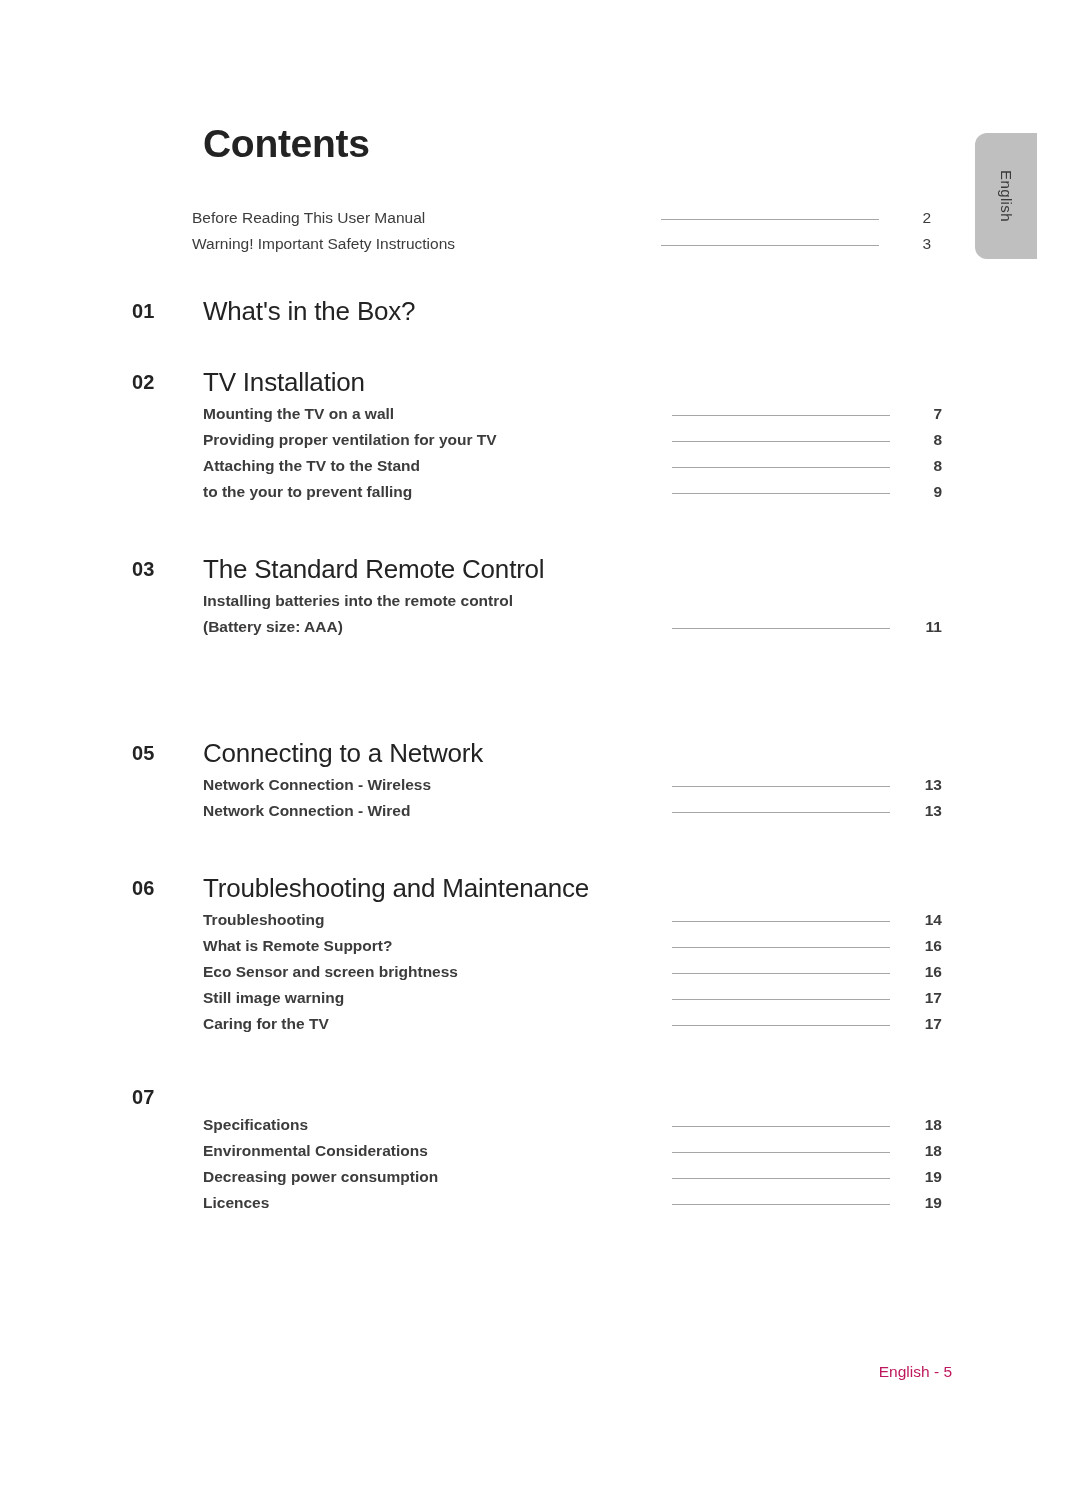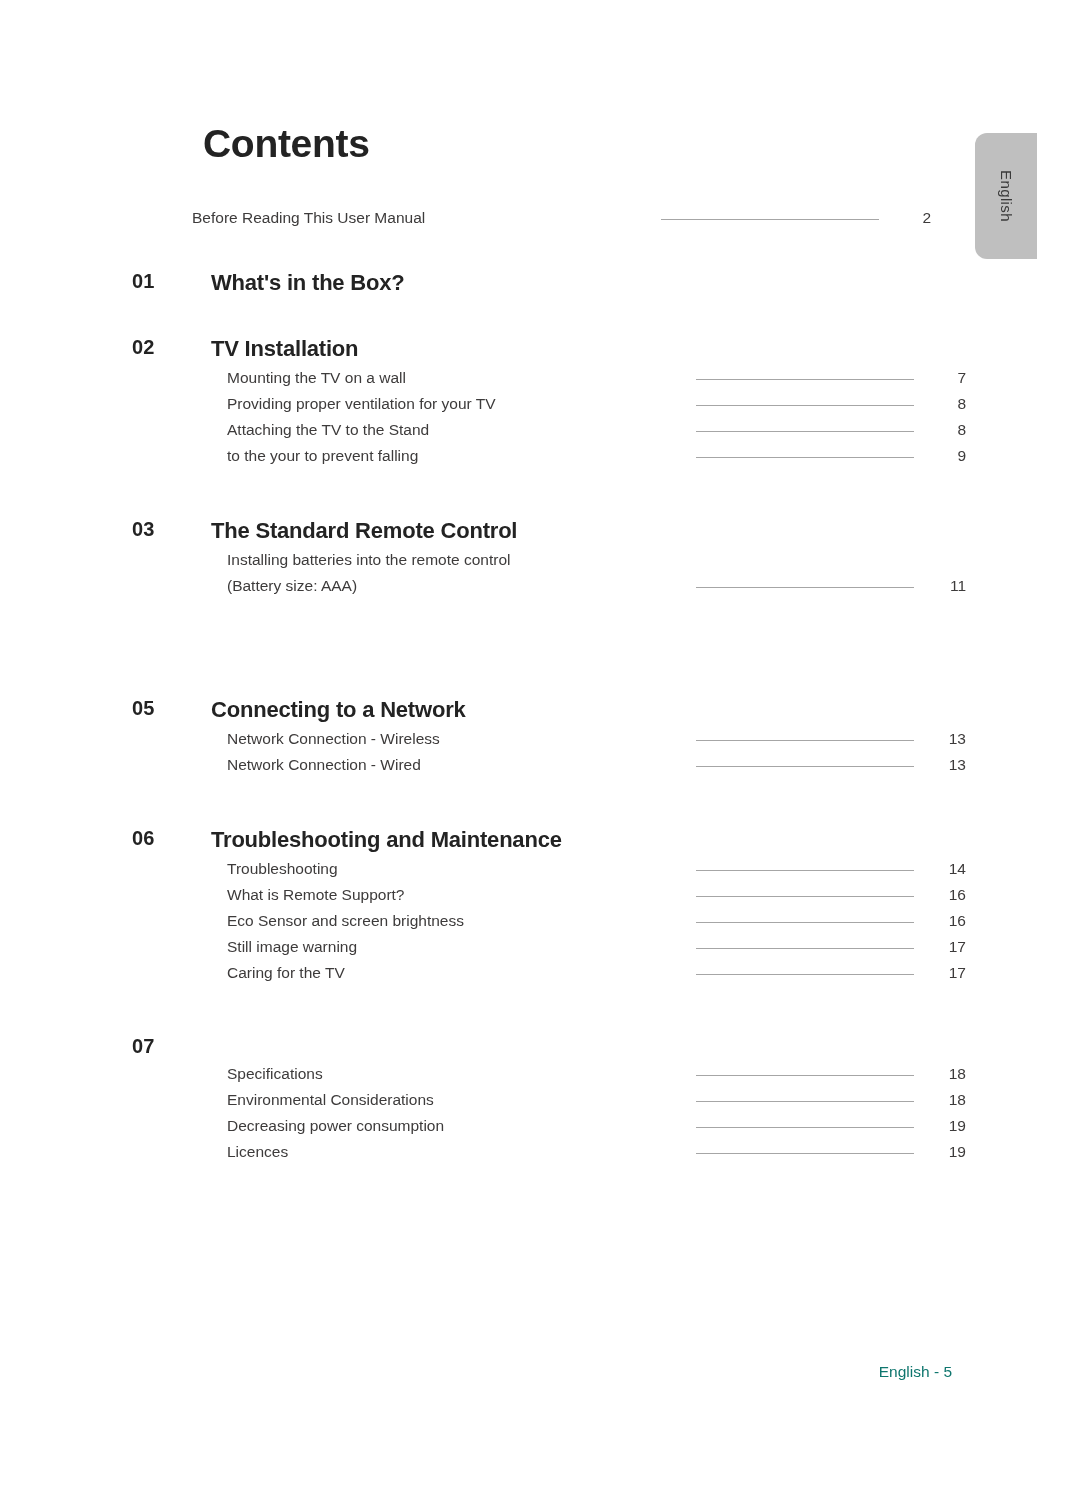--- a/index.html
+++ b/index.html
@@ -70,40 +70,40 @@
     margin-left: 60px;
     width: 739px;
   }
 
   
   .section {
     position: relative;
   }
   .section-head {
     display: flex;
-    align-items: flex-start;
-    gap: 8px;
+    align-items: center;
   }
   .section-num {
     width: 71px;
     flex: 0 0 71px;
     font-size: 20px;
     font-weight: bold;
     color: #232323;
     letter-spacing: 0.2px;
   }
   .section-title {
-    font-size: 22px;
-    font-weight: bold;
+    font-size: 26px;
+    font-weight: normal;
     color: #232323;
     letter-spacing: -0.2px;
   }
   .section-items {
-    margin-left: 95px;
+    margin-left: 71px;
     width: 739px;
+    font-weight: bold;
   }
 
   
   .entry {
     display: flex;
     align-items: center;
     height: 26px;
   }
   .entry-label {
     font-size: 15.5px;
@@ -141,21 +141,21 @@
   .head-to-items { height: 3px; }
 
   
   .footer {
     position: absolute;
     left: 0;
     top: 1363px;
     width: 952px;
     text-align: right;
     font-size: 15.5px;
-    color: #0f766e;
+    color: #be185d;
   }
 </style>
 </head>
 <body>
 
 <div class="page">
 
   <div class="lang-tab">
     <span class="lang-tab-text">English</span>
   </div>
@@ -163,20 +163,25 @@
   <div class="toc-title">Contents</div>
 
   <div class="toc-body">
 
     <div class="intro-block" id="intro-block">
         <div class="entry">
           <span class="entry-label">Before Reading This User Manual</span>
           <span class="entry-leader"></span>
           <span class="entry-page">2</span>
         </div>
+        <div class="entry">
+          <span class="entry-label">Warning! Important Safety Instructions</span>
+          <span class="entry-leader"></span>
+          <span class="entry-page">3</span>
+        </div>
       </div>
 
     <div id="sections-root">
         <div class="gap-intro-to-s1"></div>
         <div class="section">
           <div class="section-head">
             <span class="section-num">01</span>
             <span class="section-title">What's in the Box?</span>
           </div>
         </div>

